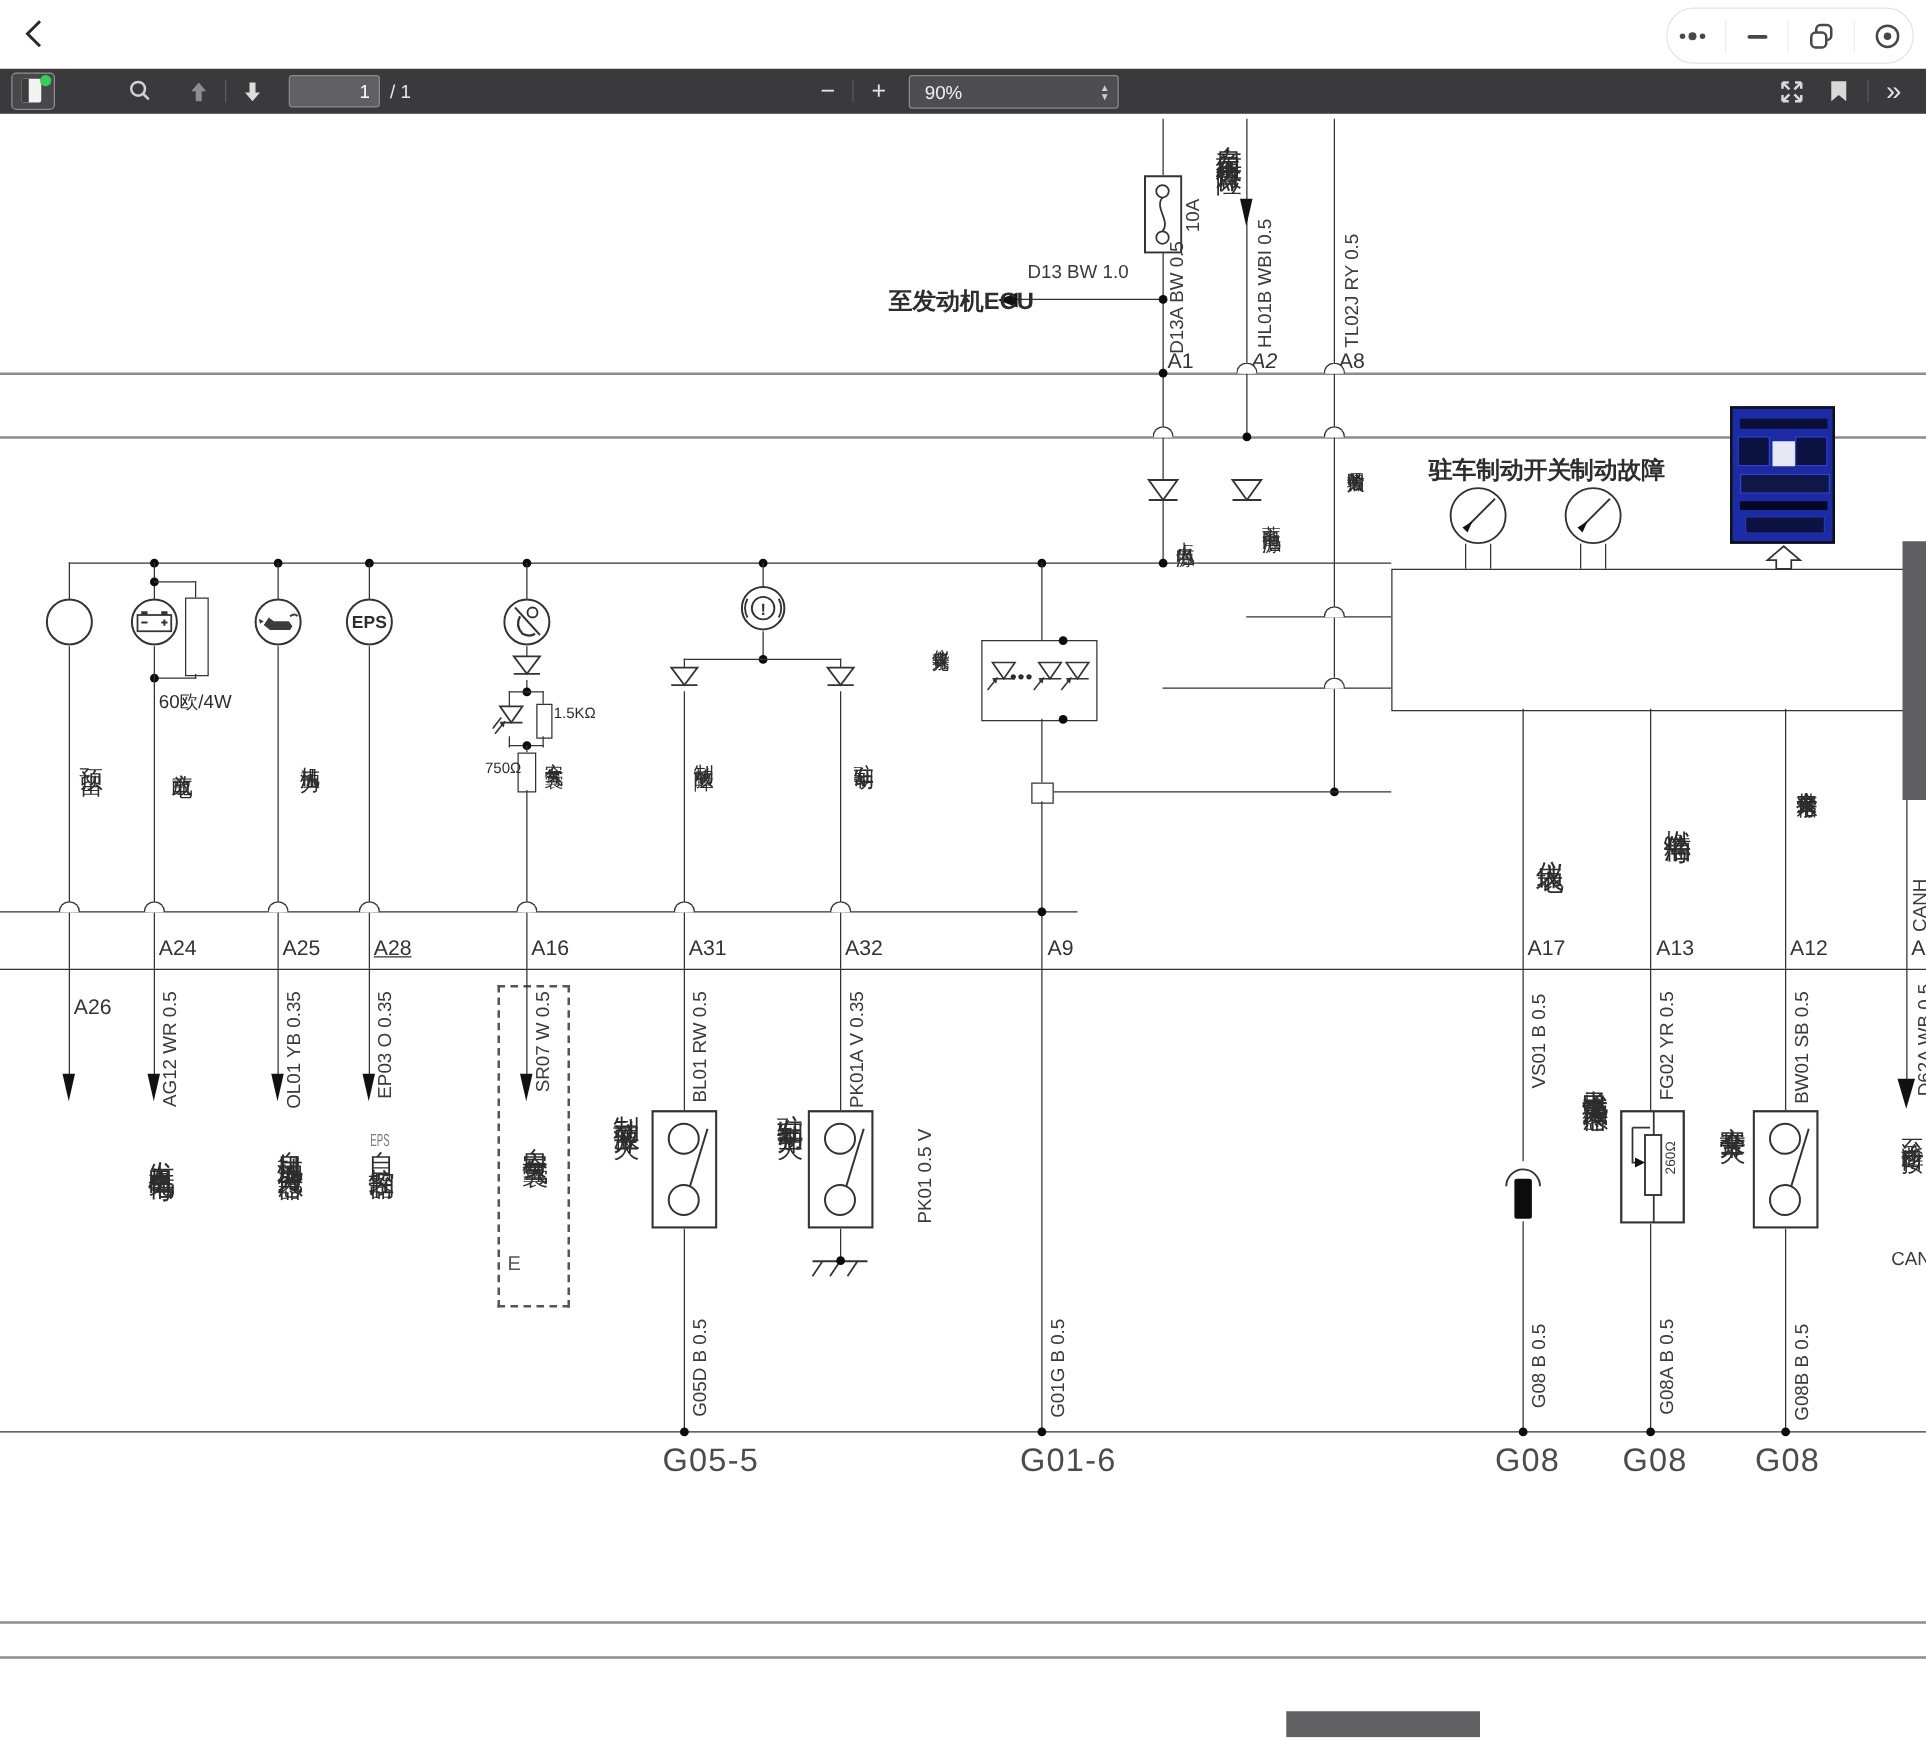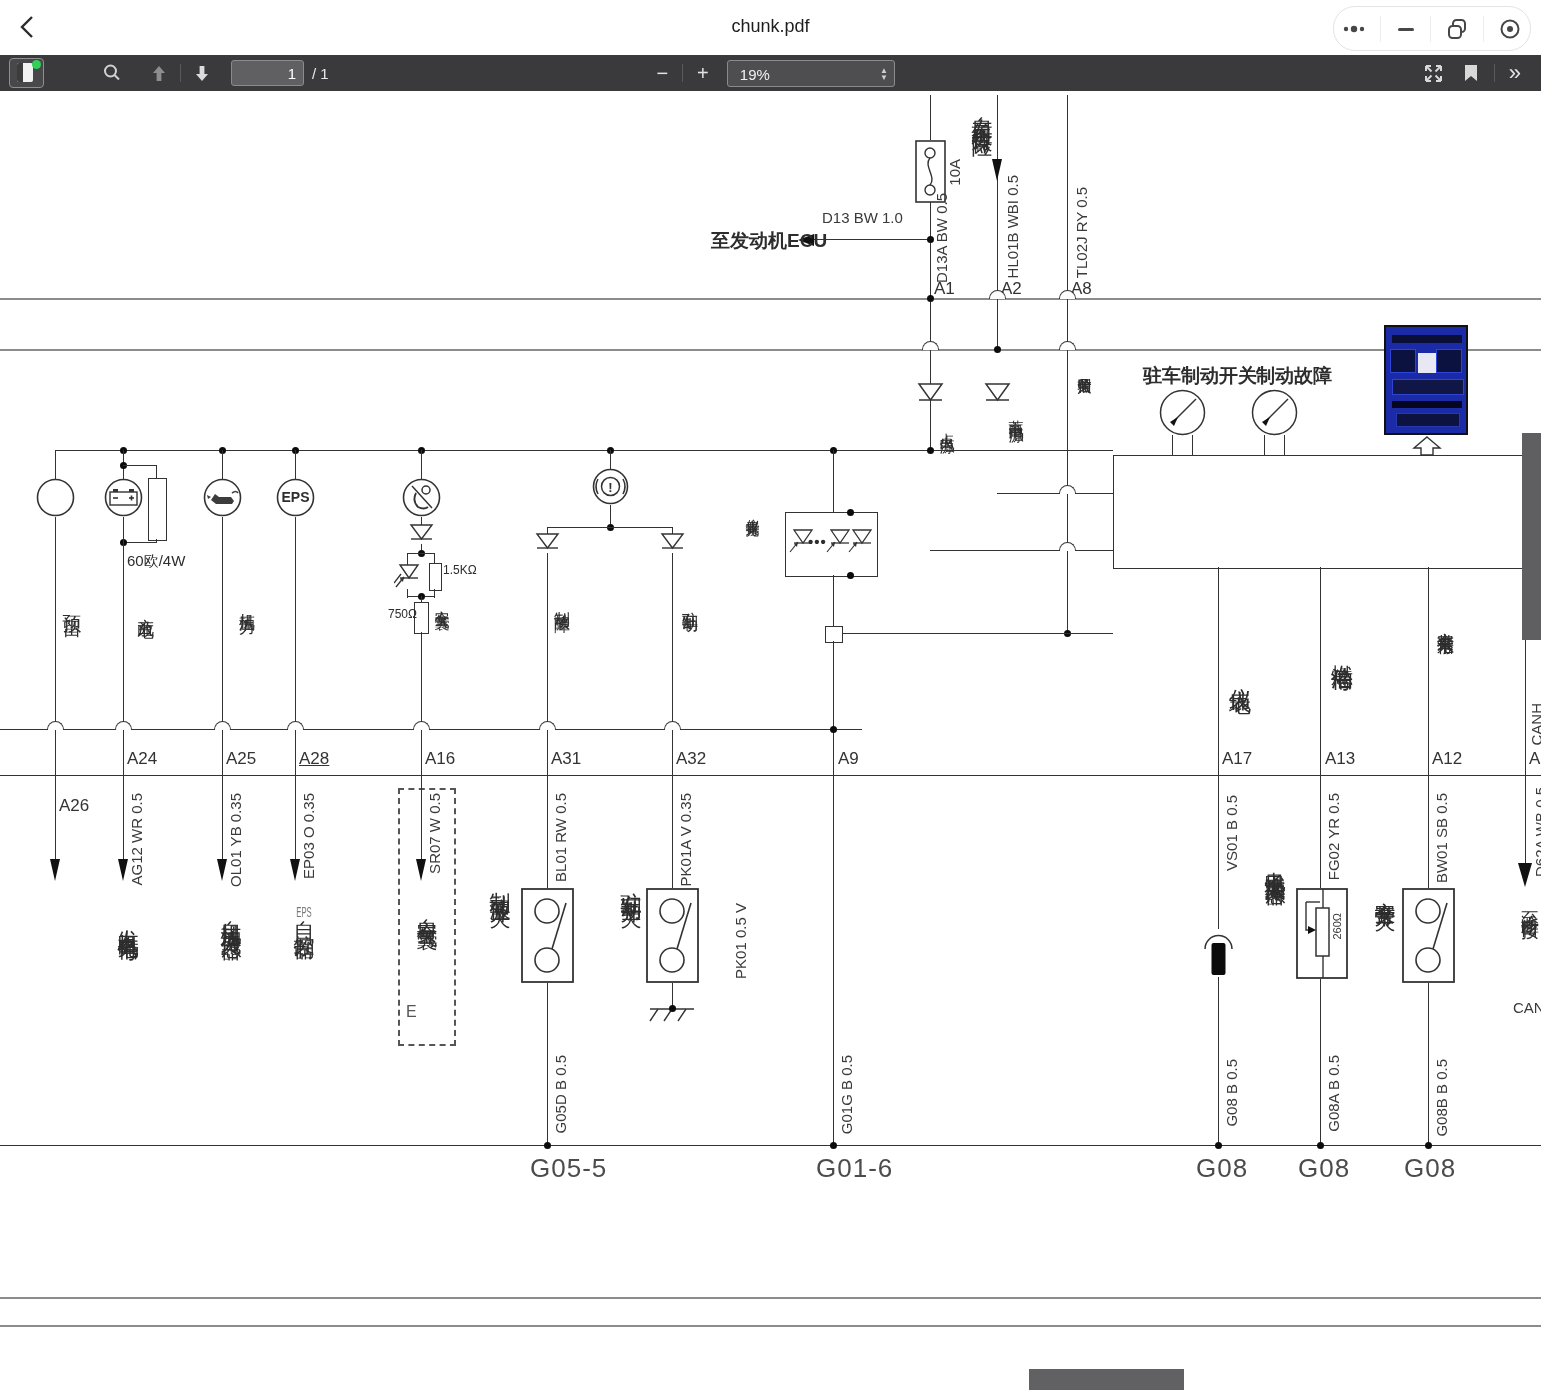--- a/index.html
+++ b/index.html
@@ -54,21 +54,20 @@
 </style>
 </head>
 <body>
 
 <div id="titlebar">
   <div id="back">
     <svg width="26" height="26">
         <polyline points="16,3 6,13 16,23" fill="none" stroke="#2b2b2b" stroke-width="2.4"></polyline>
       </svg>
   </div>
-  <div id="title">chunk.pdf</div>
   <div id="pill">
     <span>
       <svg width="26" height="26">
           <circle cx="5" cy="13" r="2.2" fill="#474747"></circle>
           <circle cx="13" cy="13" r="3.2" fill="#474747"></circle>
           <circle cx="21" cy="13" r="2.2" fill="#474747"></circle>
         </svg>
     </span>
       <span class="pillsep"></span>
     <span>
@@ -120,21 +119,21 @@
       </svg>
   </span>
   <input id="page-input" style="margin-left: 14px;" value="1">
   <span class="tb-text" style="margin-left:8px;">/ 1</span>
 
   <div style="flex:1"></div>
   <span class="tb-glyph">−</span>
   <div class="tsep"></div>
   <span class="tb-glyph">+</span>
   <div id="zoom-select">
-    <span>19%</span>
+    <span>90%</span>
     <span class="spin">
         <span>▲</span>
         <span>▼</span>
       </span>
   </div>
   <div style="flex:1.62"></div>
   <span style="padding:0 10px;">
     <svg width="21" height="21">
       <path d="M12.5,8.5 L18,3 M18,3 h-5 M18,3 v5" stroke="#d8d8d8" stroke-width="2" fill="none"></path>
       <path d="M8.5,12.5 L3,18 M3,18 h5 M3,18 v-5" stroke="#d8d8d8" stroke-width="2" fill="none"></path>
@@ -179,21 +178,21 @@
   <div class="lbl" style="left:822px;top:118px;font-size:15px;color:#3a3a3a;">D13 BW 1.0</div>
   <div class="dot" style="left:927px;top:145px"></div>
   <div class="vlat" style="left:934px;top:102px;">D13A BW 0.5</div>
 
   <div class="arrow-dn" style="left:992px;top:68px;"></div>
   <div class="vcn" style="left:968px;top:8px;font-size:21px;letter-spacing:3px;">自左前组合灯保险</div>
   <div class="vlat" style="left:1005px;top:84px;">HL01B WBI 0.5</div>
   <div class="vlat" style="left:1074px;top:96px;">TL02J RY 0.5</div>
 
   <div class="pin" style="left:934px;top:188px;">A1</div>
-  <div class="pin" style="left:1001px;top:188px;">A2</div>
+  <div class="pin" style="left:1001px;top:188px;font-style:italic;">A2</div>
   <div class="pin" style="left:1071px;top:188px;">A8</div>
 
   <div class="dot" style="left:927px;top:204px"></div>
   <div class="hop" style="left:922px;top:250px"></div>
   <div class="dot" style="left:994px;top:255px"></div>
   <div class="hop" style="left:989px;top:199px"></div>
   <div class="hop" style="left:1059px;top:199px"></div>
   <div class="hop" style="left:1059px;top:250px"></div>
 
   <div style="position:absolute;left:917px;top:291px;">

